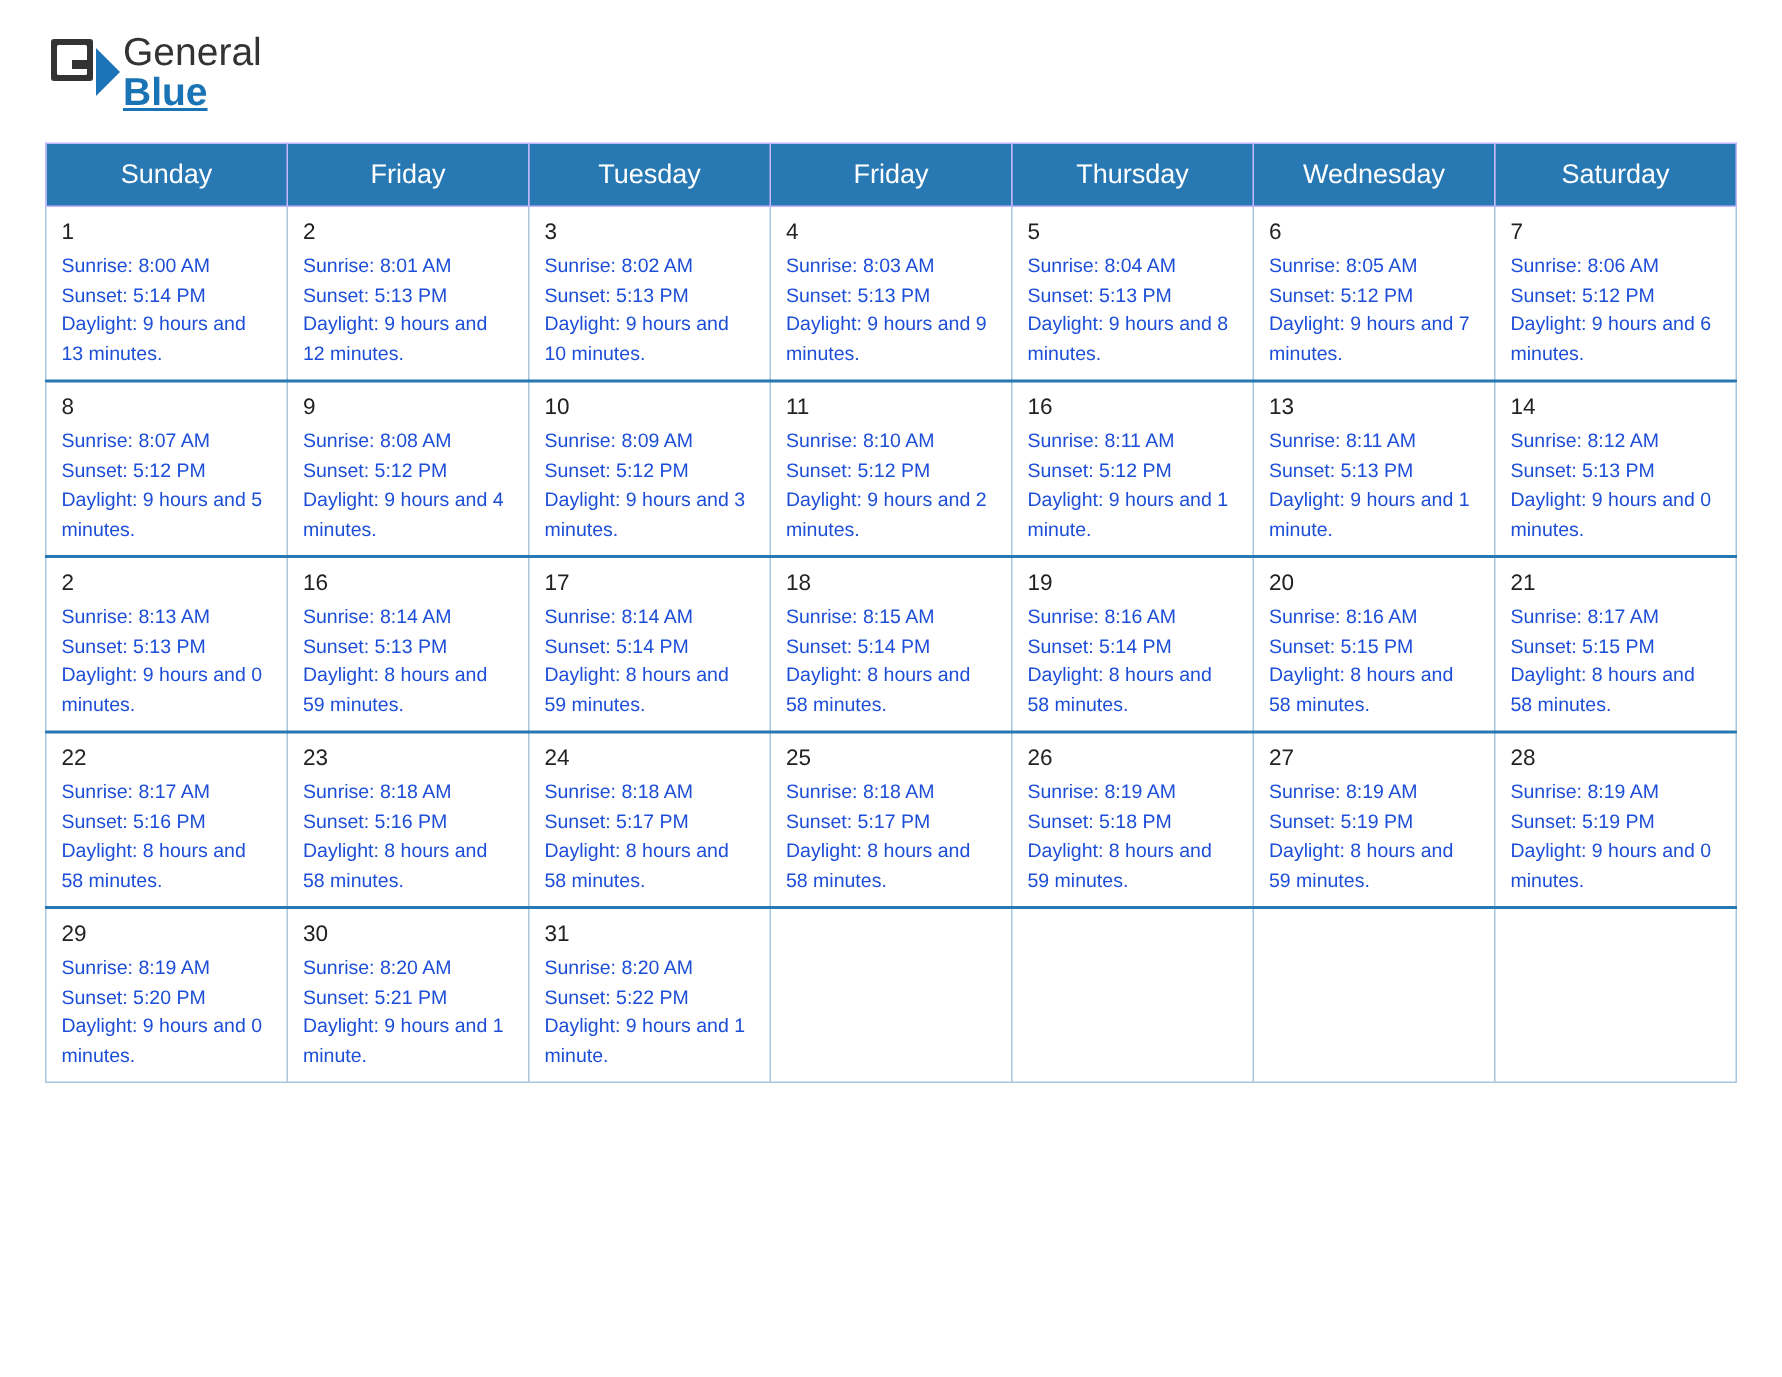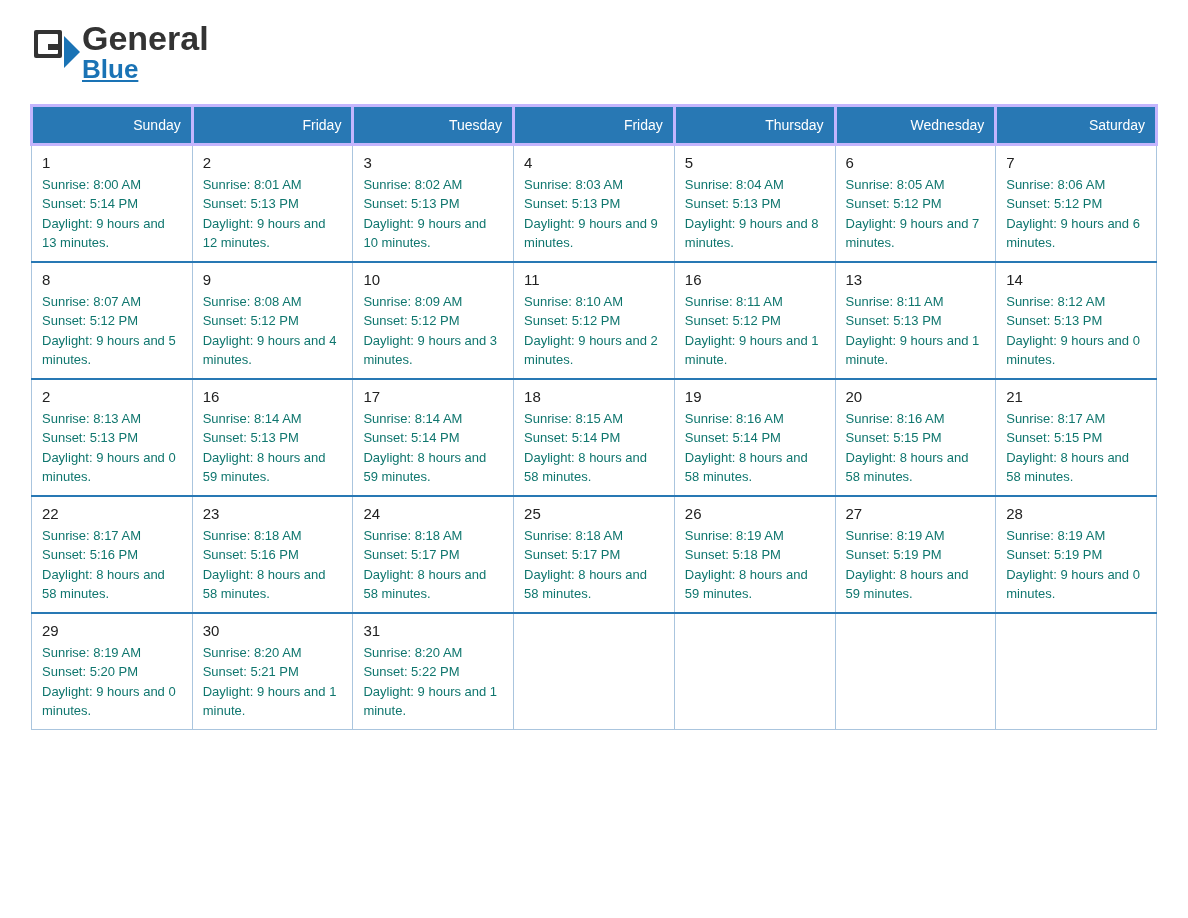--- a/index.html
+++ b/index.html
@@ -36,41 +36,41 @@
     }
     table {
       width: 100%;
       border-collapse: collapse;
       font-size: 13.5px;
     }
     thead tr th {
       background-color: #2878b4;
       color: #fff;
       padding: 10px 10px;
-      text-align: right;
-      font-size: 14px;
+      text-align: center;
+      font-size: 18px;
       font-weight: normal;
-      border: 3px solid #c4b5fd;
+      border: 1px solid #c4b5fd;
     }
     tbody tr td {
       vertical-align: top;
       border: 1px solid #aac5de;
       padding: 8px 10px;
       min-height: 90px;
       width: 14.28%;
     }
     tbody tr td .day-num {
       font-size: 15px;
       color: #222;
       margin-bottom: 4px;
       display: block;
     }
     tbody tr td .day-info {
       font-size: 13px;
-      color: #0f766e;
+      color: #1d4ed8;
       line-height: 1.5;
     }
     tbody tr {
       border-bottom: 2px solid #2878b4;
     }
     tbody tr:last-child {
       border-bottom: 1px solid #aac5de;
     }
     td.empty {
       background: #fff;
@@ -88,21 +88,21 @@
     <div class="logo-wrapper">
       <svg width="52" height="52" viewBox="0 0 52 52">
 
         <rect x="4" y="4" width="28" height="28" rx="2" fill="#333"></rect>
         <rect x="8" y="8" width="20" height="20" rx="1" fill="#fff"></rect>
         <rect x="18" y="18" width="10" height="6" fill="#333"></rect>
 
         <polygon points="34,10 50,26 34,42" fill="#1a73b5"></polygon>
       </svg>
       <div>
-        <div style="font-size:34px; font-weight:bold; color:#333; line-height:1.1;"><span style="color:#333">General</span></div>
+        <div style="font-size:26px; font-weight:normal; color:#333; line-height:1.1;"><span style="color:#333">General</span></div>
         <div style="font-size:26px; font-weight:bold; color:#1a73b5; line-height:1.1; margin-top:-2px;text-decoration:underline;">Blue</div>
       </div>
     </div>
   </div>
   <div class="title-area">
     <div class="main-title"></div>
     <div class="subtitle"></div>
   </div>
 </div>
 

